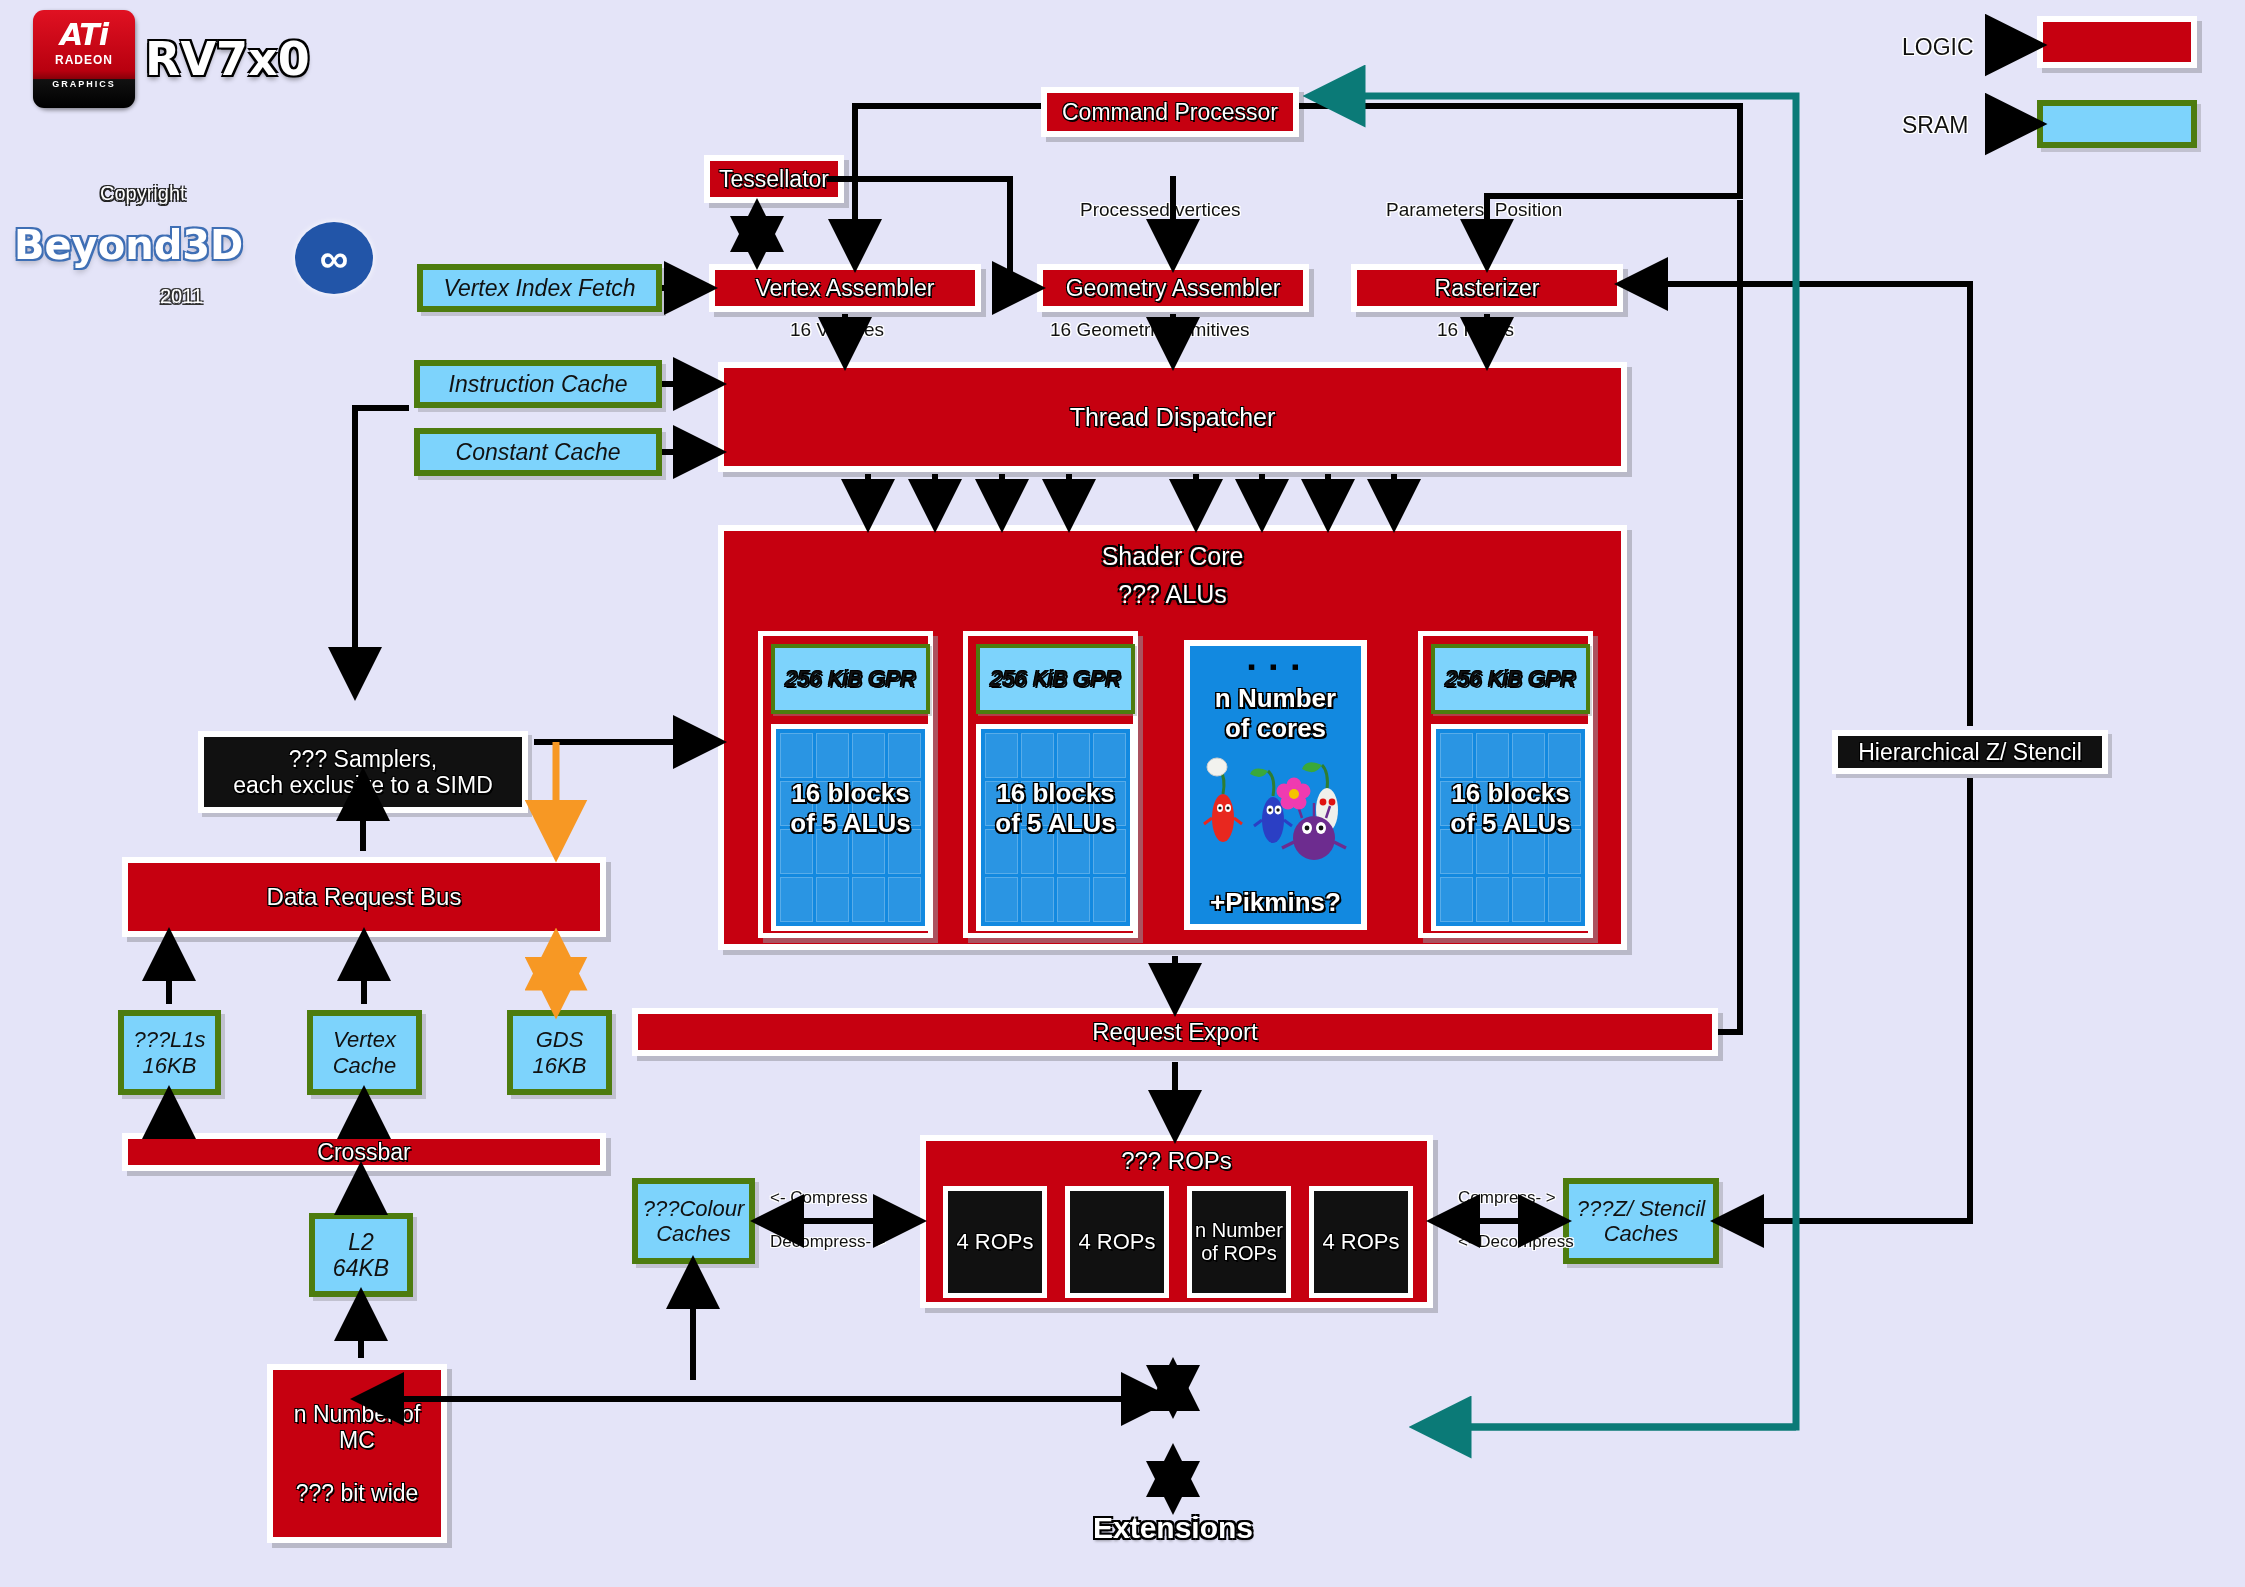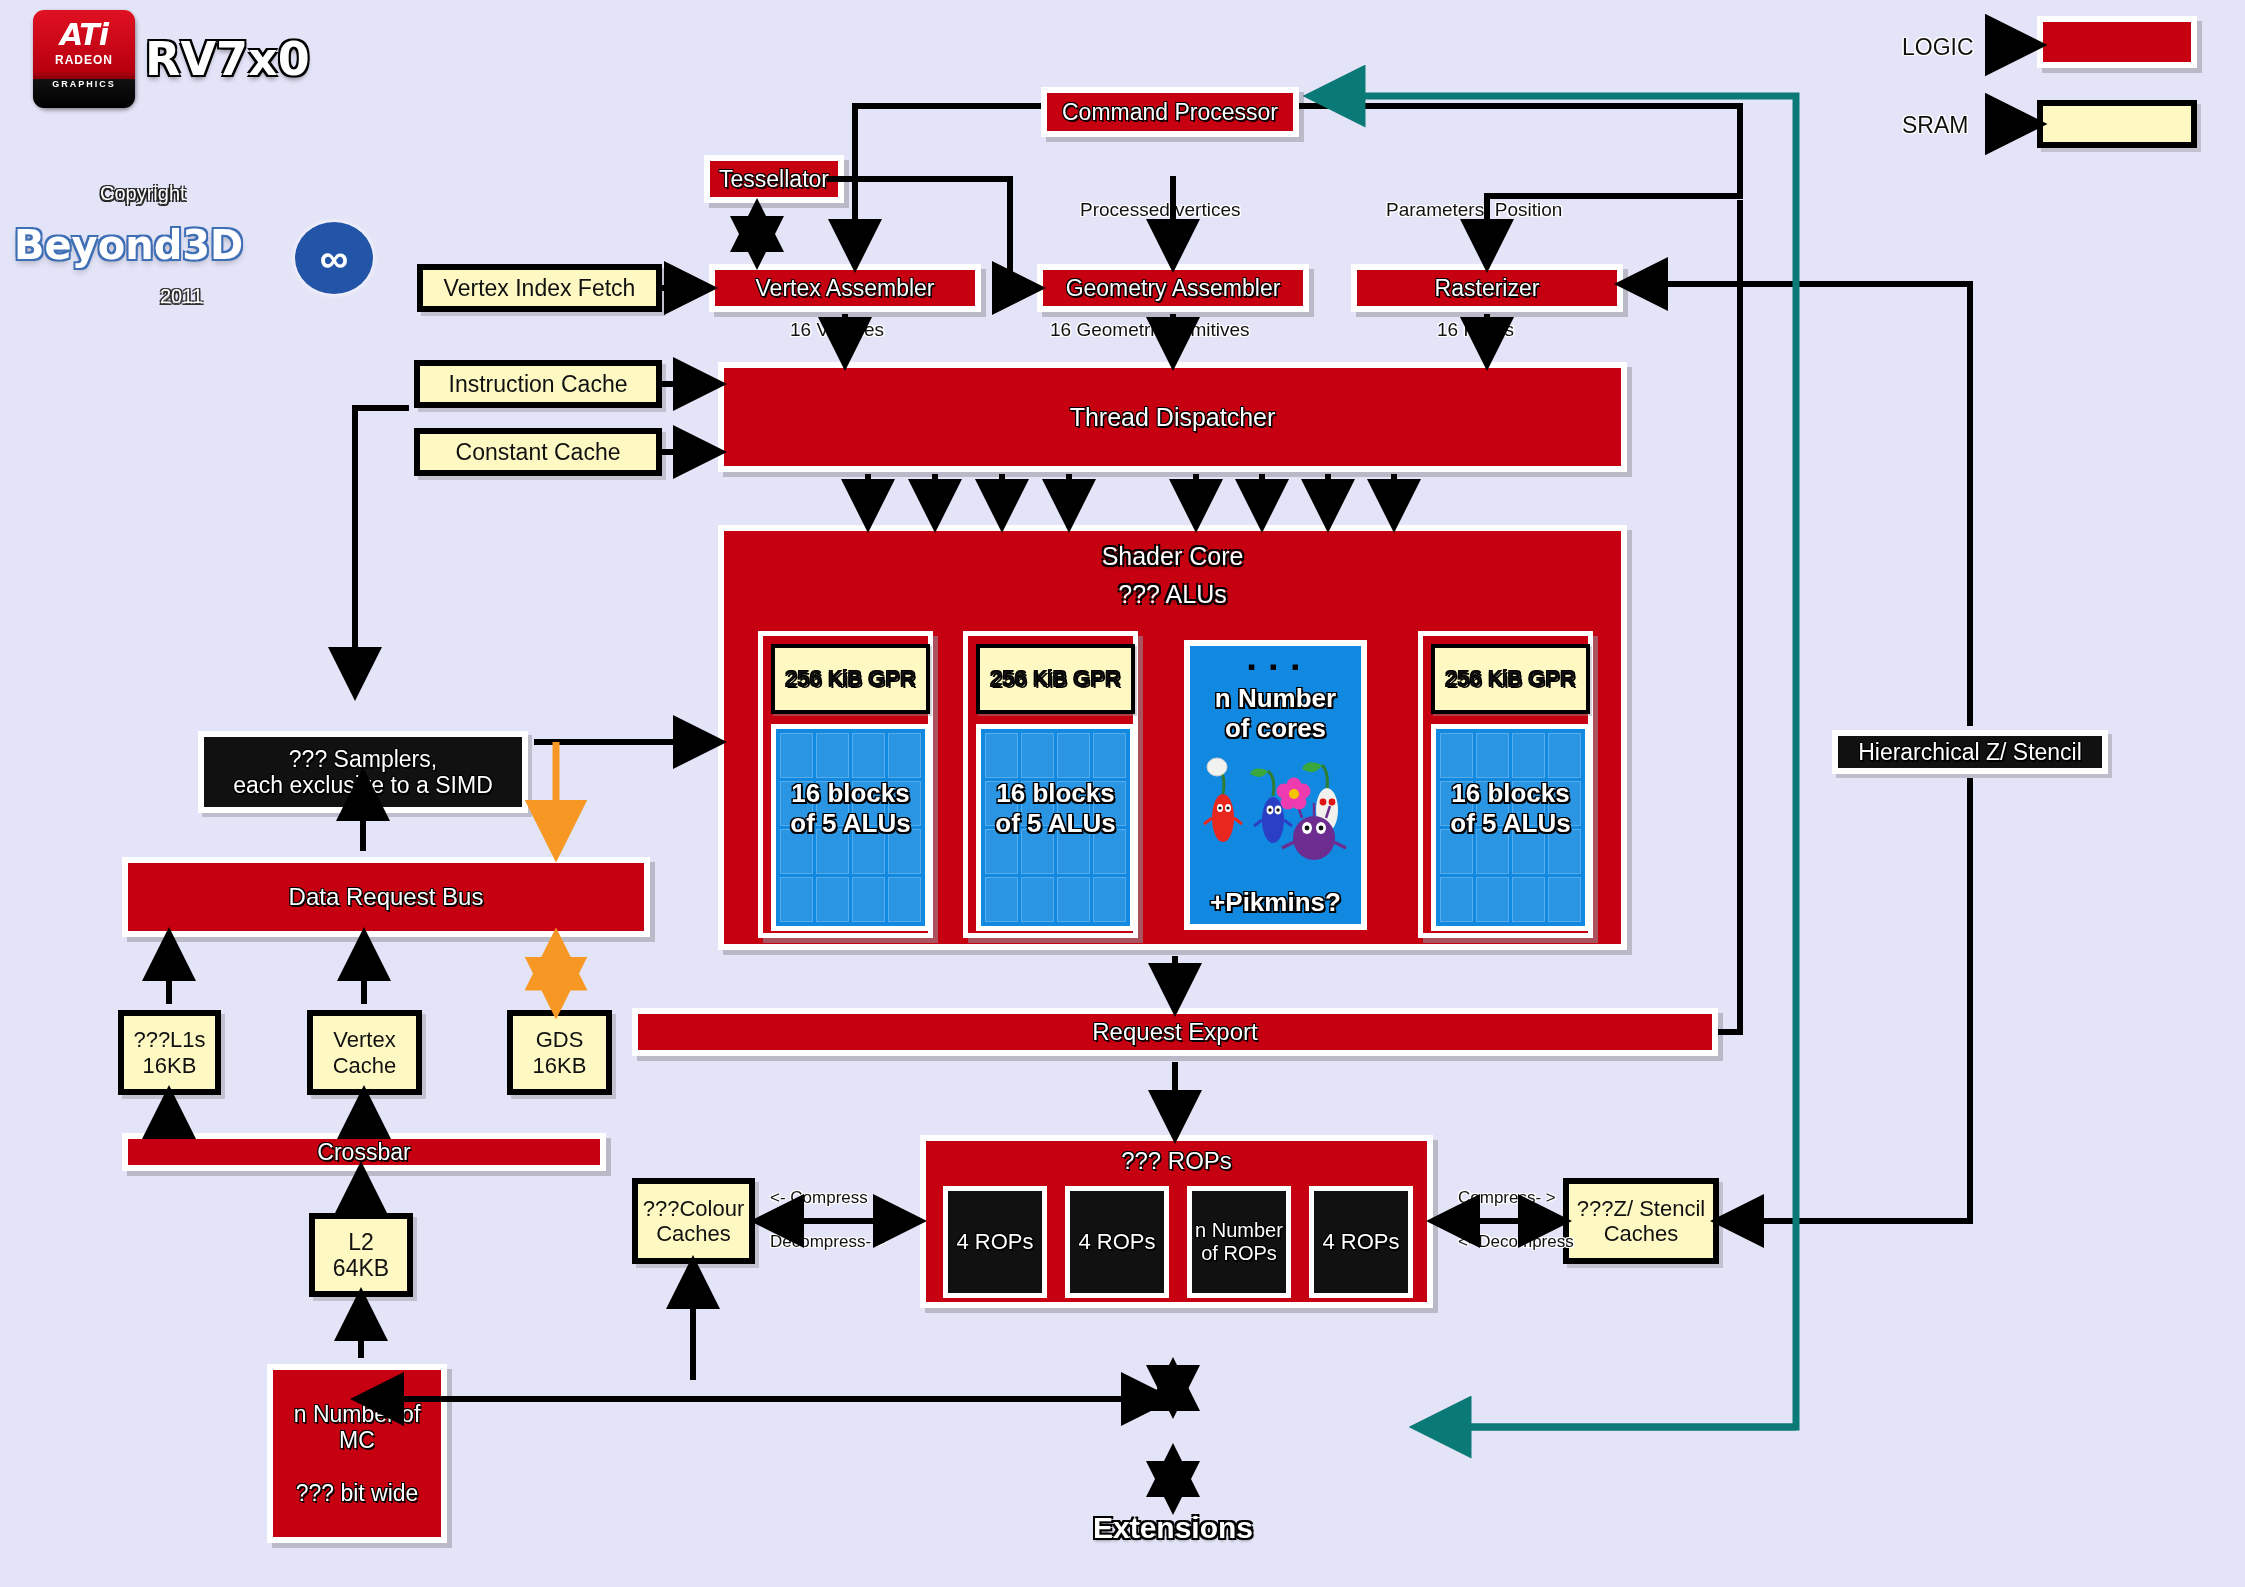--- a/index.html
+++ b/index.html
@@ -13,22 +13,22 @@
   
   .logic{background:#c60010;color:#fff;border:6px solid #fff;
          box-shadow:5px 5px 0 0 rgba(150,150,160,.55);
          font-family:"Liberation Sans",sans-serif;font-weight:400;
          text-shadow:-1.5px -1.5px 0 #fff, 1.5px -1.5px 0 #fff, -1.5px 1.5px 0 #fff,
                       1.5px 1.5px 0 #fff, 0 0 2px #fff;}
   
   .logic{ text-shadow: 1.5px 1.5px 0 #000, -1px -1px 0 #000, 1px -1px 0 #000, -1px 1px 0 #000;}
 
   
-  .sram{background:#fef9c3;color:#111;border:6px solid #000000;
-        box-shadow:4px 4px 0 0 rgba(150,150,160,.45);}
+  .sram{background:#7dd3fc;color:#111;border:6px solid #4d7c0f;
+        box-shadow:4px 4px 0 0 rgba(150,150,160,.45);font-style:italic;}
 
   
   .black{background:#111;color:#fff;border:6px solid #fff;
          box-shadow:4px 4px 0 0 rgba(150,150,160,.5);
          text-shadow:1.5px 1.5px 0 #000,-1px -1px 0 #000,1px -1px 0 #000,-1px 1px 0 #000;}
 
   
   .blue{background:#1289e0;color:#fff;border:6px solid #fff;
         text-shadow:2px 2px 0 #000,-1.5px -1.5px 0 #000,1.5px -1.5px 0 #000,-1.5px 1.5px 0 #000;}
 
@@ -252,21 +252,21 @@
           <i></i>
         </div>
       <div class="alutext" style="position:absolute;left:0;right:0;top:50px;font-size:26px;white-space:pre-line;font-weight:bold;">16 blocks
 of 5 ALUs</div>
     </div>
   </div>
 
   <div class="box black" style="left:198px;top:692px;width:330px;height:82px;font-size:23px;white-space:pre-line;margin-top:39px;">??? Samplers,
 each exclusive to a SIMD</div>
 
-  <div class="box logic" style="left:122px;top:857px;width:528px;height:80px;font-size:24px;">Data  Request  Bus</div>
+  <div class="box logic" style="left:122px;top:857px;width:484px;height:80px;font-size:24px;">Data  Request  Bus</div>
 
   <div class="box sram" style="left:118px;top:1010px;width:103px;height:85px;font-size:22px;white-space:pre-line;">???L1s
 16KB</div>
   <div class="box sram" style="left:307px;top:1010px;width:115px;height:85px;font-size:22px;white-space:pre-line;">Vertex
 Cache</div>
   <div class="box sram" style="left:507px;top:1010px;width:105px;height:85px;font-size:22px;white-space:pre-line;">GDS
 16KB</div>
 
   <div class="box logic" style="left:122px;top:1133px;width:484px;height:38px;font-size:23px;">Crossbar</div>
 

